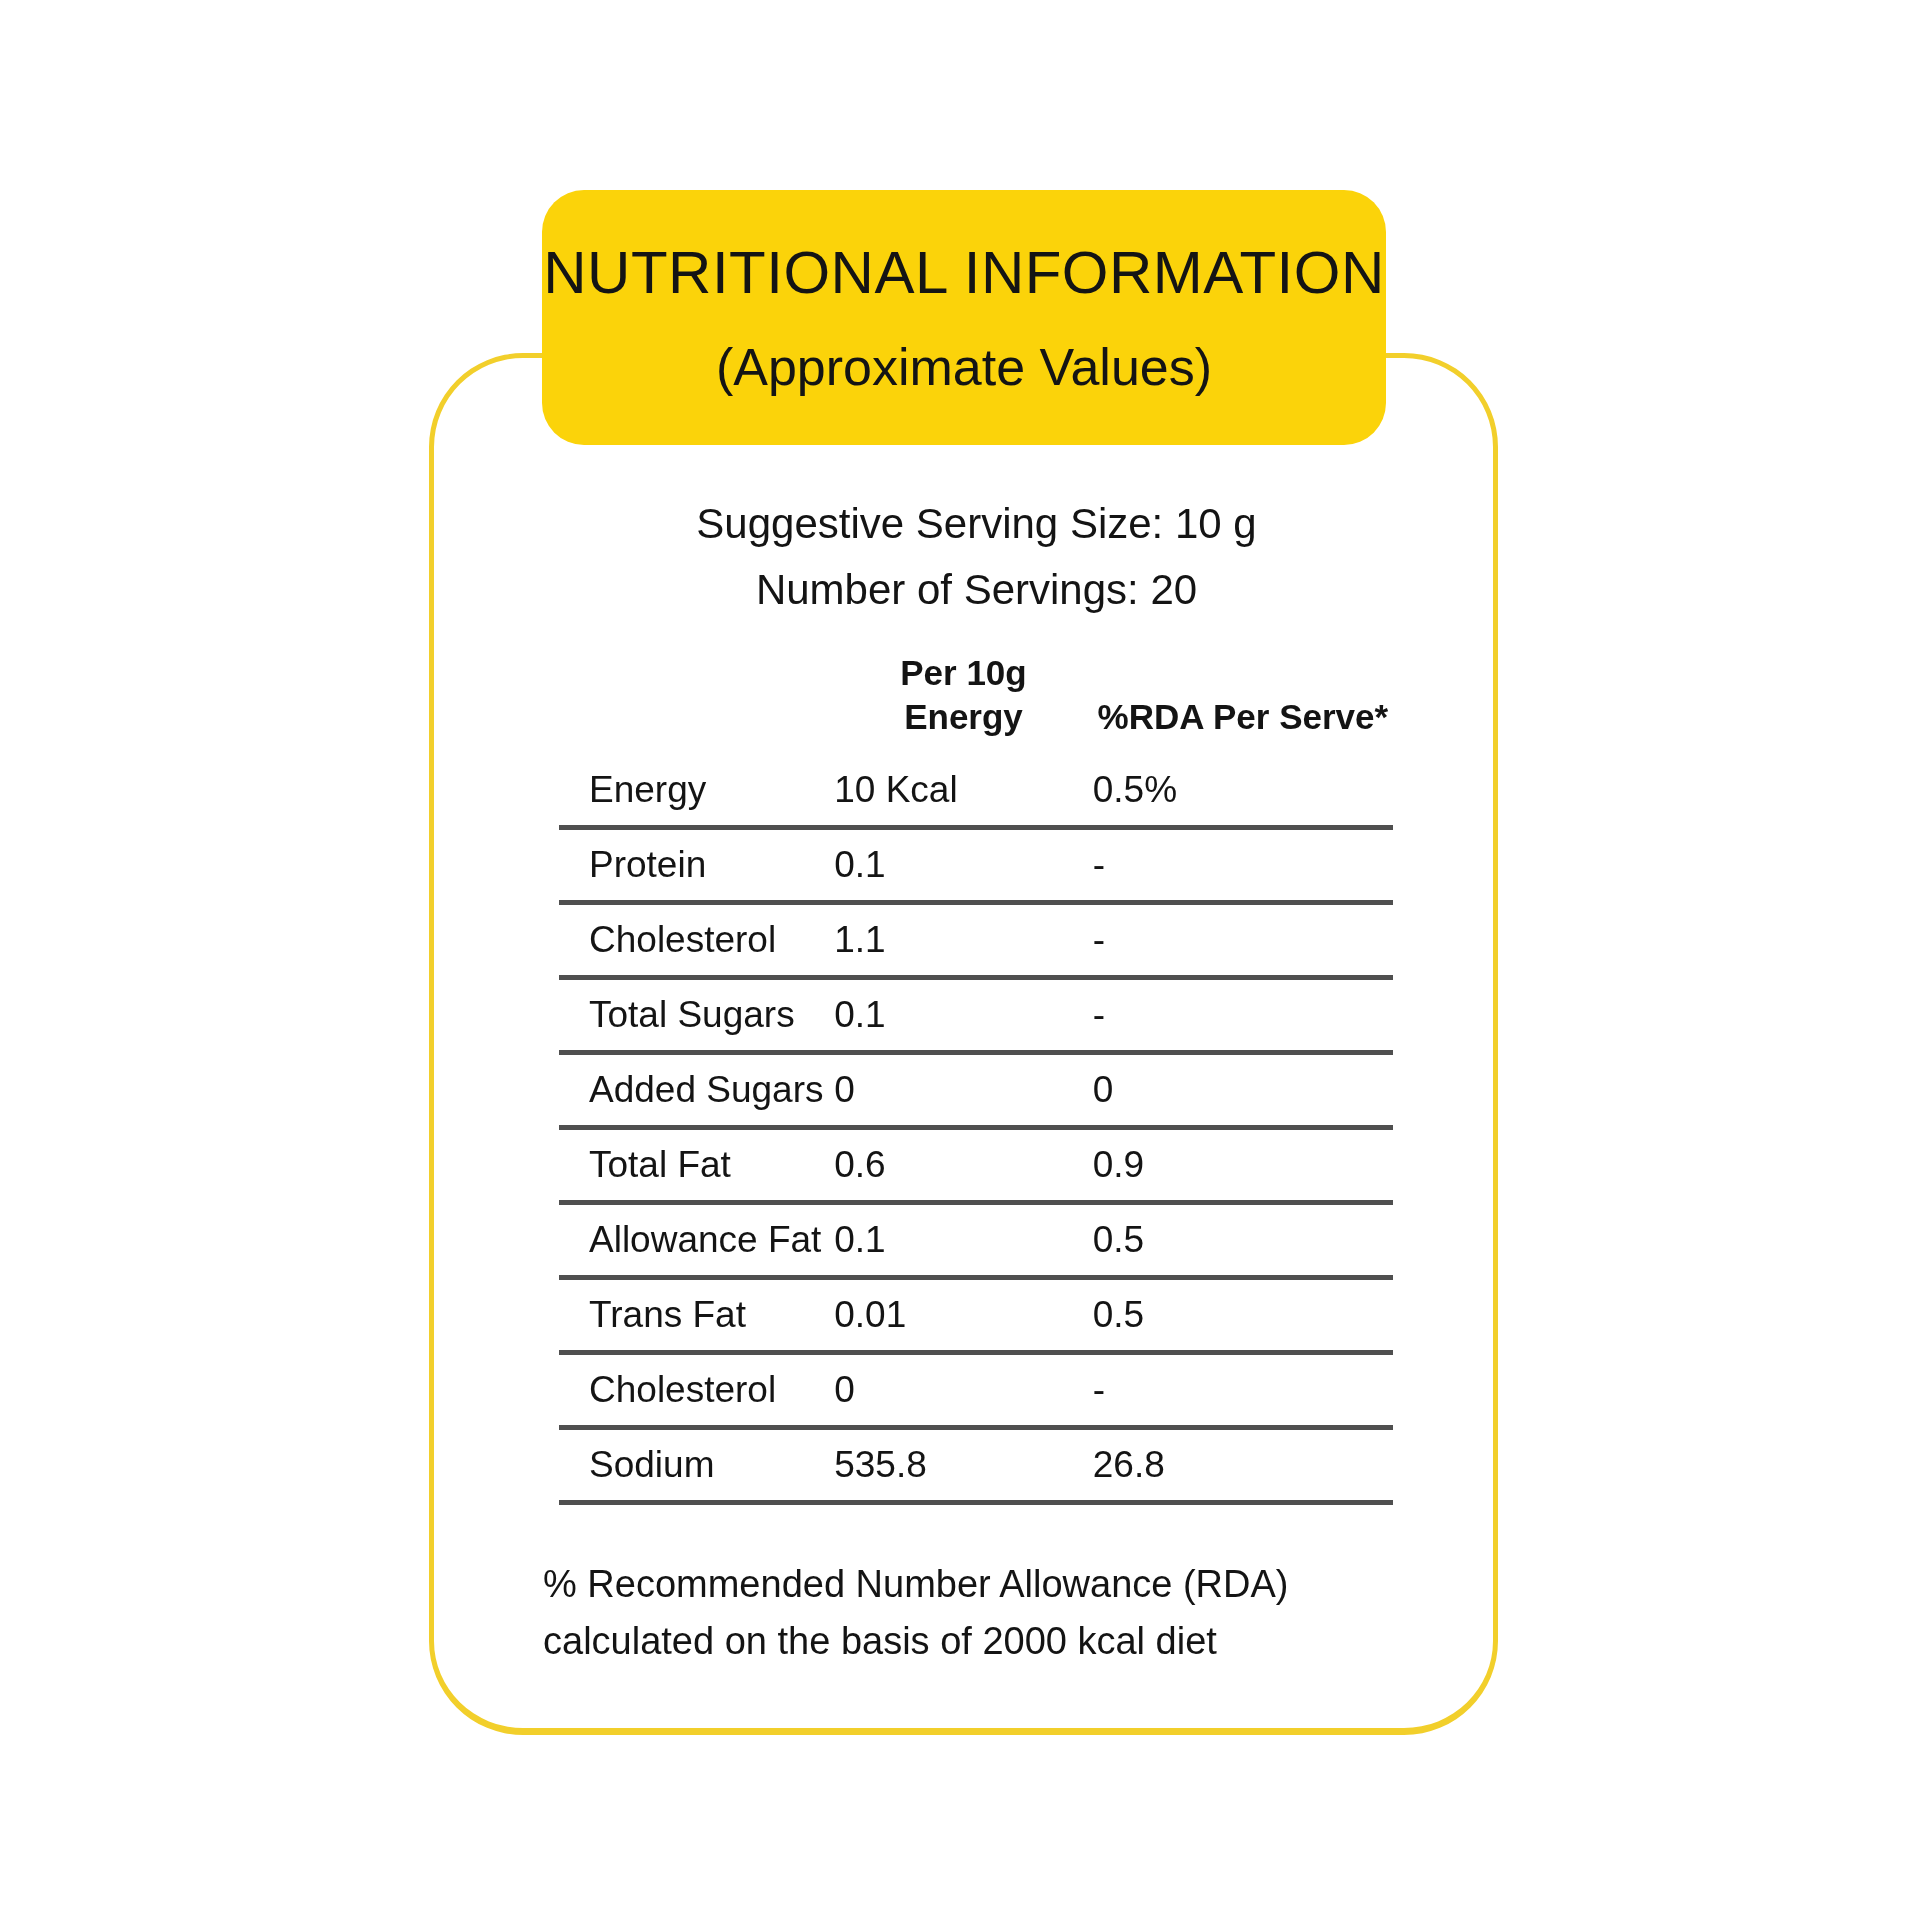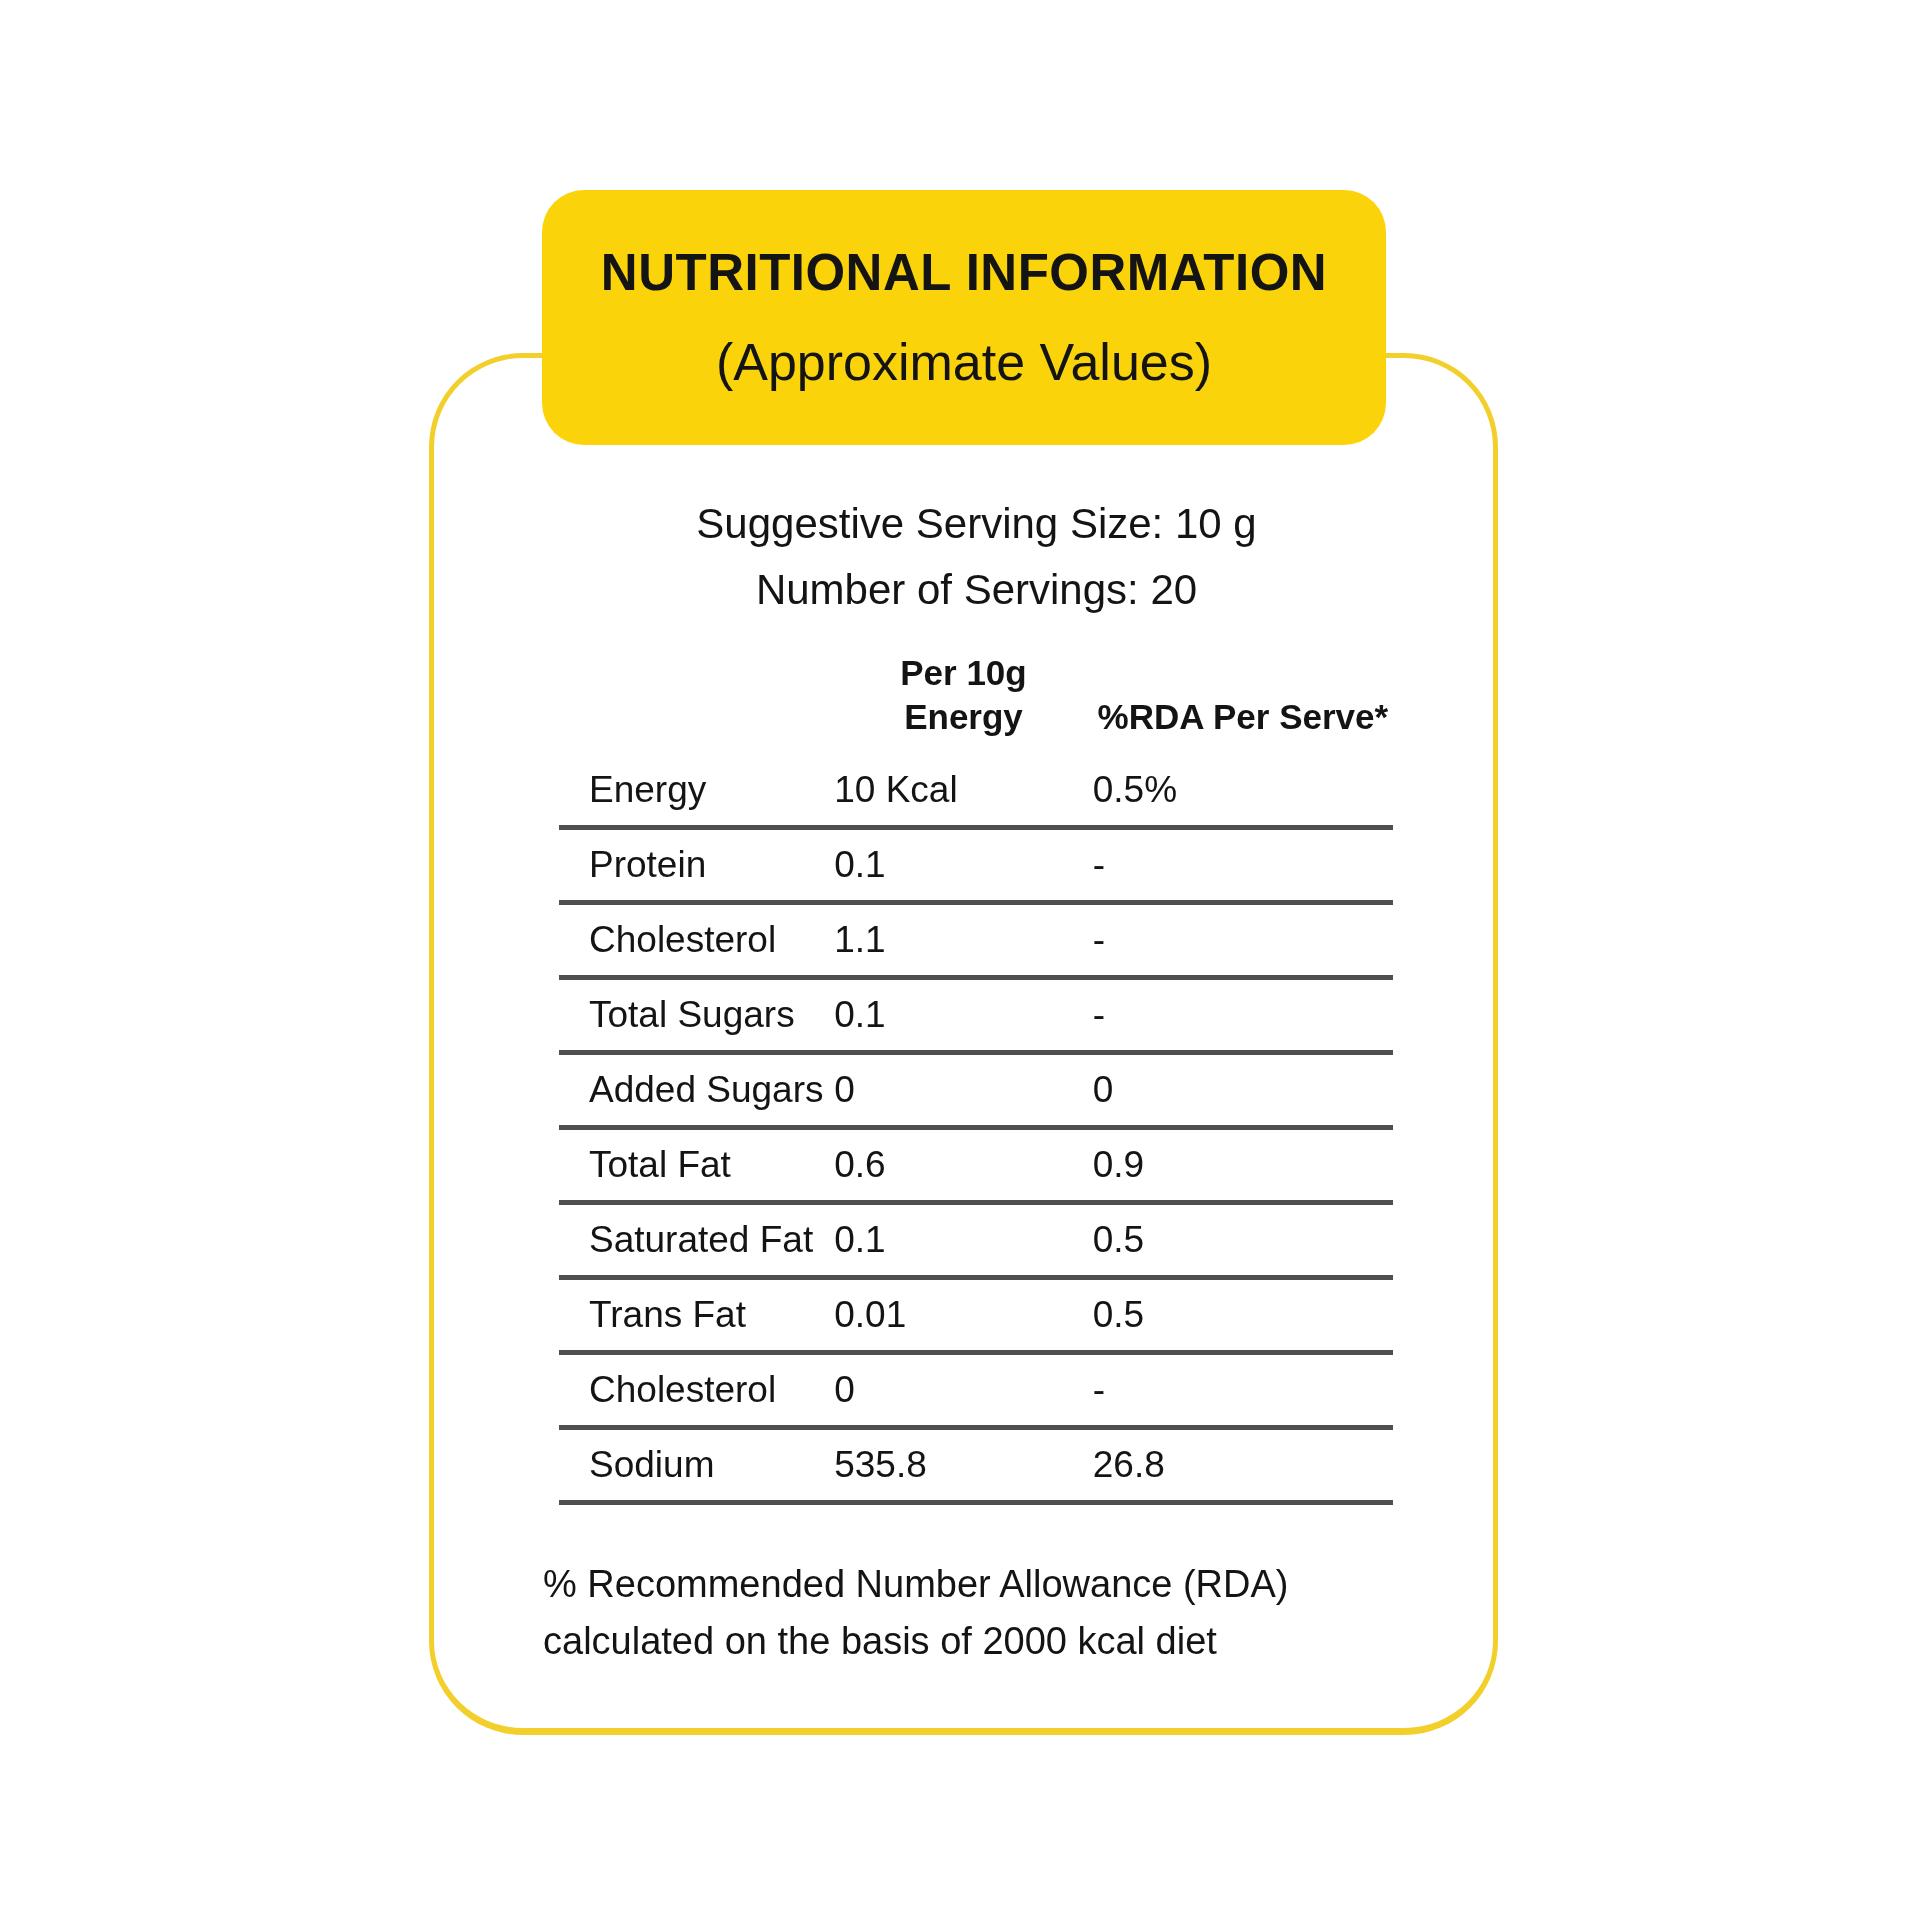--- a/index.html
+++ b/index.html
@@ -39,22 +39,22 @@
     background: var(--yellow);
     border-radius: 42px;
     display: flex;
     flex-direction: column;
     align-items: center;
     justify-content: center;
     gap: 30px;
     z-index: 2;
   }
   .title {
-    font-size: 51px;
-    font-weight: 700;
+    font-size: 60px;
+    font-weight: 400;
     letter-spacing: 0.5px;
     white-space: nowrap;
   }
   .subtitle {
     font-size: 52px;
     font-weight: 400;
     white-space: nowrap;
   }
   .serving-block {
     position: absolute;
@@ -160,21 +160,21 @@
     <div class="val">0</div>
   </div>
 
   <div class="t-row">
     <div class="label">Total Fat</div>
     <div class="val">0.6</div>
     <div class="val">0.9</div>
   </div>
 
   <div class="t-row">
-    <div class="label">Saturated Fat</div>
+    <div class="label">Allowance Fat</div>
     <div class="val">0.1</div>
     <div class="val">0.5</div>
   </div>
 
   <div class="t-row">
     <div class="label">Trans Fat</div>
     <div class="val">0.01</div>
     <div class="val">0.5</div>
   </div>
 

